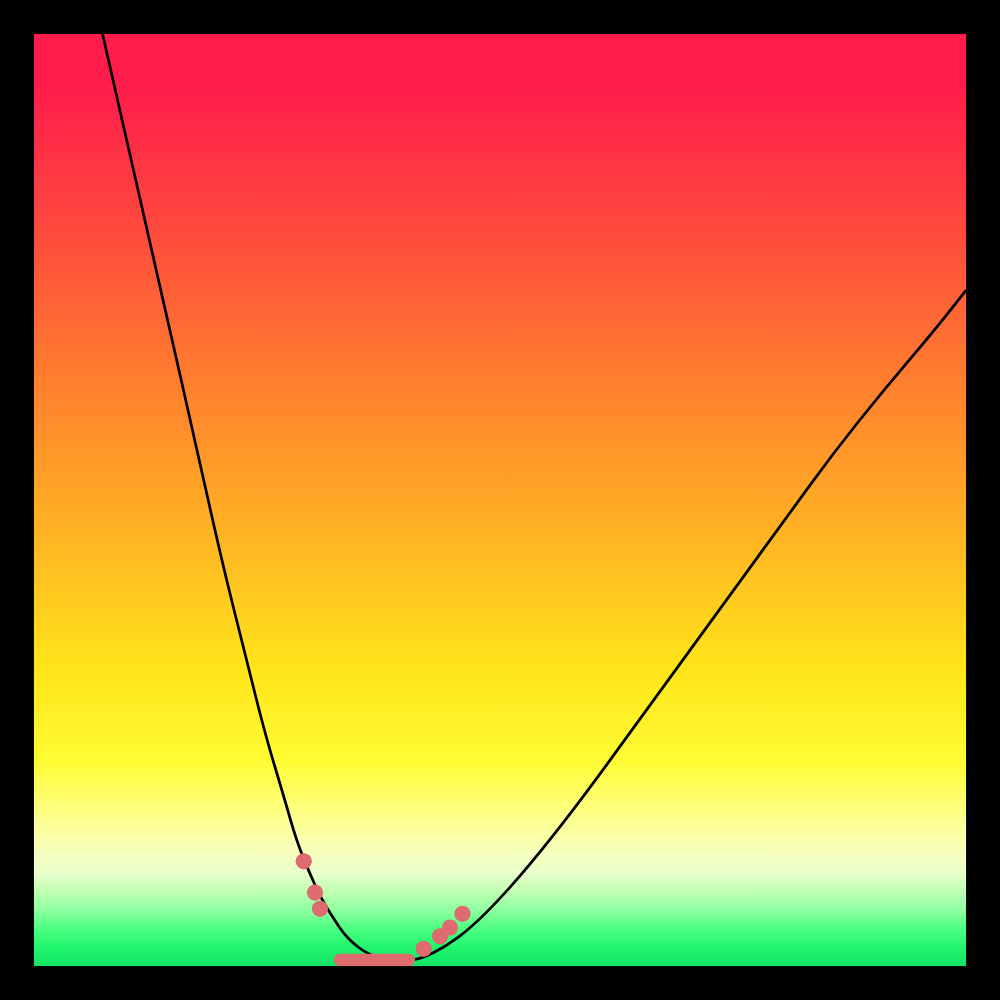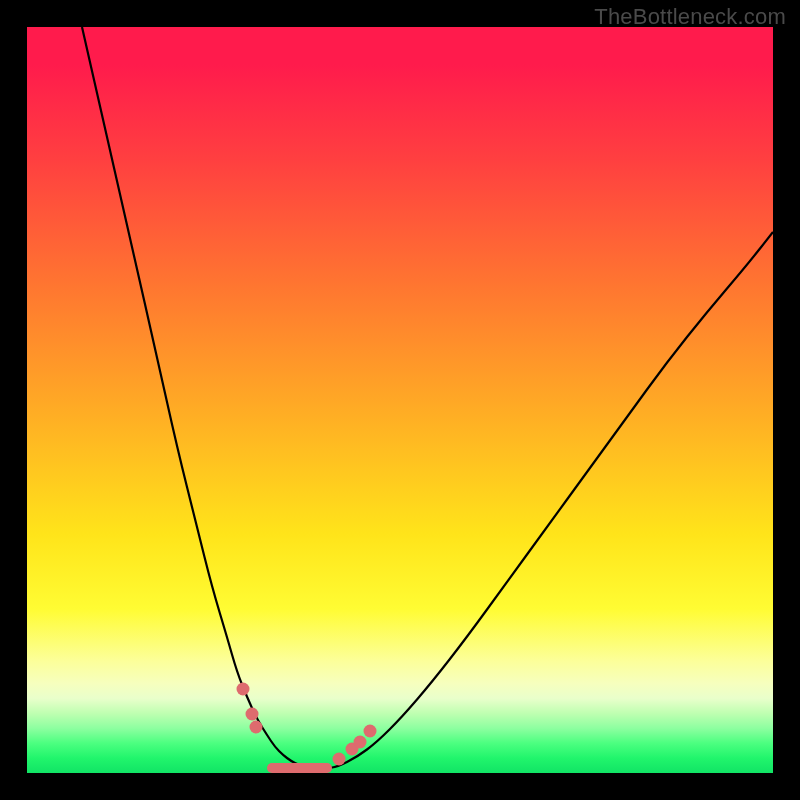--- a/index.html
+++ b/index.html
@@ -104,14 +104,13 @@
           <circle cx="225" cy="687" r="6.5" class="dot"></circle>
           <circle cx="229" cy="700" r="6.5" class="dot"></circle>
           <circle cx="312" cy="732" r="6.5" class="dot"></circle>
           <circle cx="325" cy="722" r="6.5" class="dot"></circle>
           <circle cx="333" cy="715" r="6.5" class="dot"></circle>
           <circle cx="343" cy="704" r="6.5" class="dot"></circle>
         </g>
     </svg>
   </div>
 
-  <div class="watermark">TheBottleneck.com</div>
 </div>
 
 </body></html>

